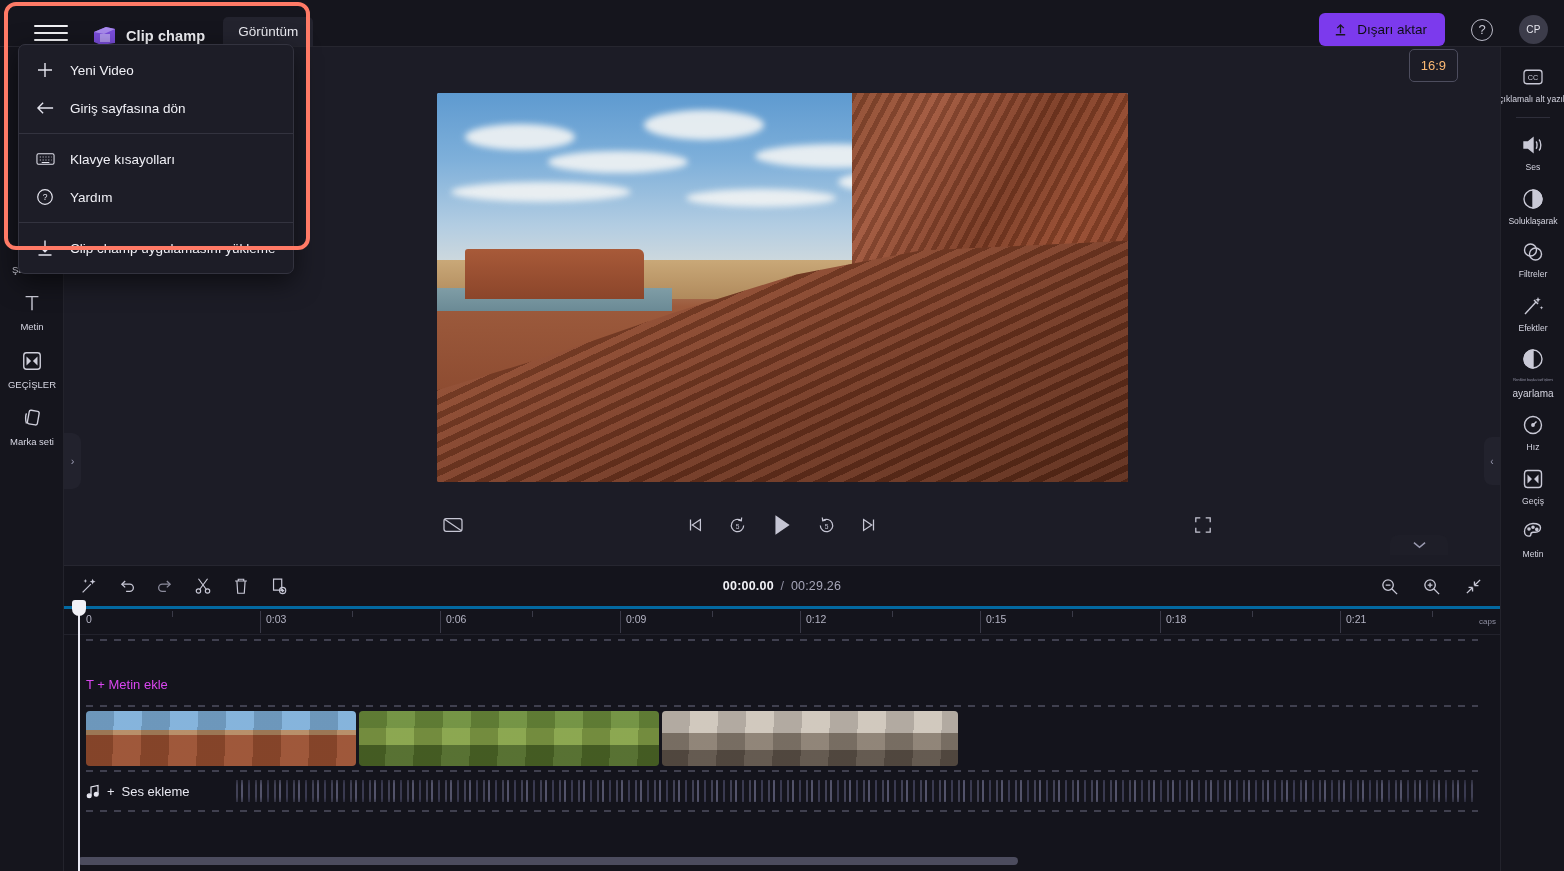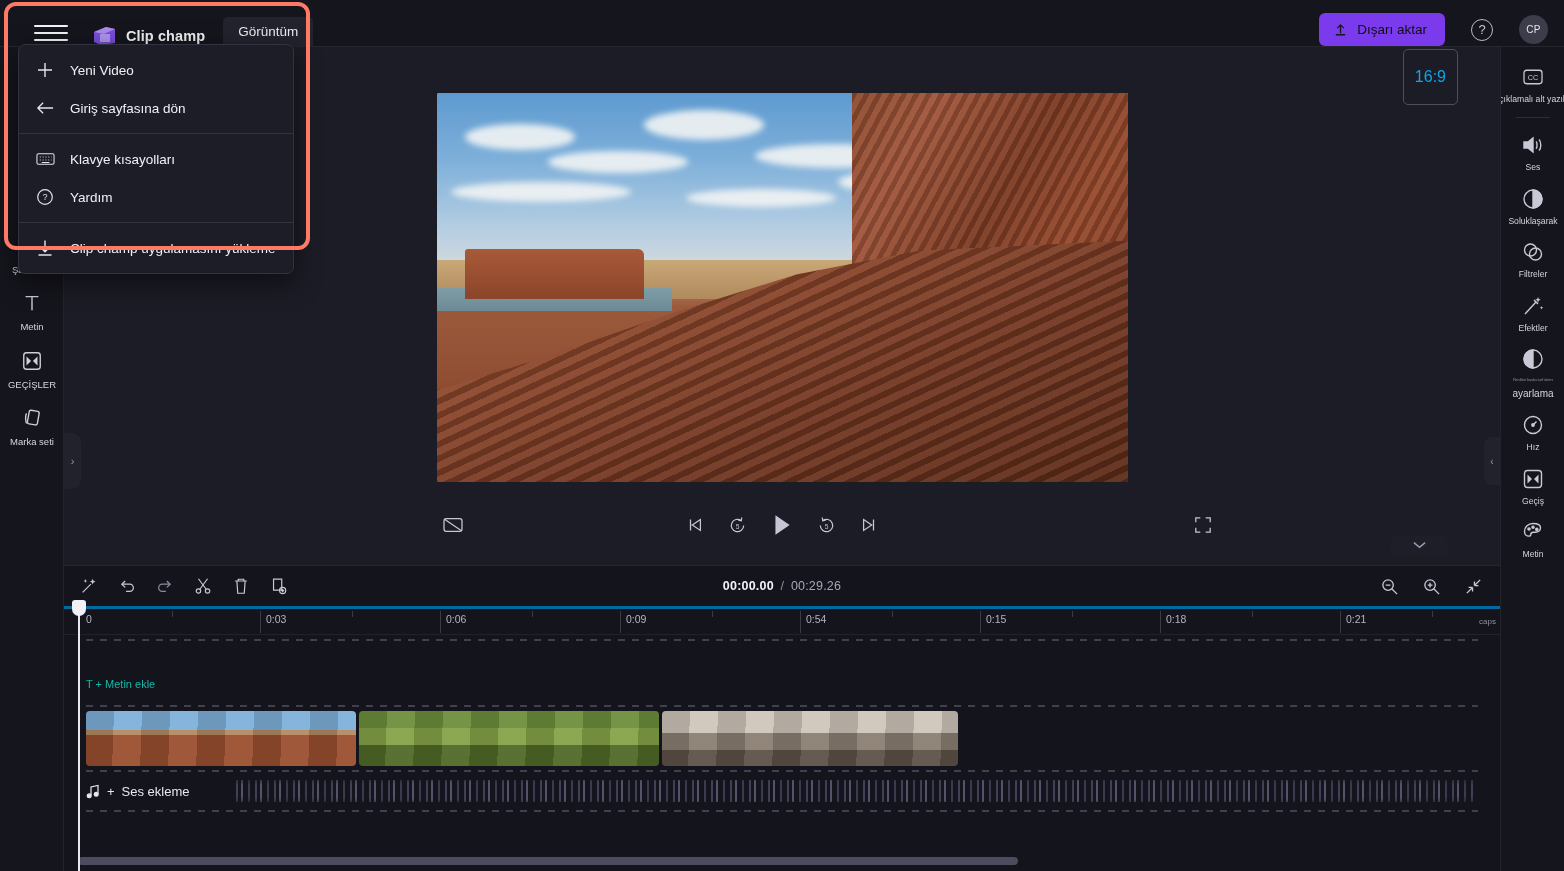--- a/index.html
+++ b/index.html
@@ -88,23 +88,23 @@
     display: flex; align-items: center; justify-content: center;
     color: #9a9ab0; font-size: 10px; cursor: pointer; z-index: 3;
   }
 
   
   .stage {
     position: absolute; left: 64px; top: 47px; width: 1436px; height: 518px;
     background: #1c1c26;
   }
   .ratio-badge {
-    position: absolute; right: 42px; top: 2px; padding: 18px 11px;
-    border: 1px solid #4d4d5e; border-radius: 5px; color: #0ea5e9;
-    font-size: 16px; cursor: pointer; background: #1c1c26;
+    position: absolute; right: 42px; top: 2px; padding: 8px 11px;
+    border: 1px solid #4d4d5e; border-radius: 5px; color: #fdba74;
+    font-size: 13px; cursor: pointer; background: #1c1c26;
   }
   .video-frame {
     position: absolute; left: 373px; top: 46px; width: 691px; height: 389px;
     border-radius: 2px; overflow: hidden;
     background: linear-gradient(to bottom, #8fb8dc 0%, #a9c7e2 22%, #cdb89d 38%, #9c5a3c 55%, #7e3d26 100%);
   }
   
   .vf-sky { position:absolute; left:0; top:0; width:100%; height:44%;
     background: linear-gradient(to bottom,#5e9ad0 0%,#7fb0da 40%,#b3cde2 78%,#cfd9dd 100%); }
   .cloud { position: absolute; background: #f2f4f4; border-radius: 50%; opacity:.9; filter: blur(3px); }
@@ -167,22 +167,22 @@
   .tl-caps { position:absolute; right: 4px; top: 8px; font-size: 8px; color: #8f8fa2; }
 
   .playhead { position:absolute; left: 14px; top: 43px; width: 2px; height: 263px;
     background: #e8e8f2; z-index: 6; cursor: pointer; }
   .playhead-knob { position:absolute; left: -6px; top: -9px; width: 14px; height: 16px;
     background: #f0f0f6; border-radius: 3px 3px 7px 7px; }
 
   .tl-tracks { position: relative; padding-left: 22px; }
   .track-dashed { height: 2px; margin: 4px 22px 4px 0;
     background: repeating-linear-gradient(90deg,#40404f 0 7px, transparent 7px 14px); }
-  .track-text { height: 34px; display:flex; align-items:center; color:#14b8a6;
-    font-size: 11px; gap: 6px; cursor: pointer; }
+  .track-text { height: 34px; display:flex; align-items:center; color:#d946ef;
+    font-size: 13px; gap: 6px; cursor: pointer; }
   .clips { position: relative; height: 55px; display: flex; gap: 3px; }
   .clip { height: 55px; border-radius: 4px; overflow: hidden; position: relative; cursor: pointer; }
   .clip-a { background: linear-gradient(to bottom,#7fb0da 0 34%, #b48a63 34% 44%, #9a4f30 44% 100%); }
   .clip-b { background: linear-gradient(to bottom,#6e8f3c 0 30%, #86a348 30% 62%, #4f6a28 62% 100%); }
   .clip-c { background: linear-gradient(to bottom,#cfc6bb 0 40%, #8b7f72 40% 70%, #5d5248 70% 100%); }
   .clip::after { content:''; position:absolute; inset:0;
     background: repeating-linear-gradient(92deg, rgba(0,0,0,.14) 0 28px, rgba(255,255,255,.05) 28px 56px); }
   .track-audio { height: 30px; display:flex; align-items:center; gap:7px; color:#e7e7f0;
     font-size: 13px; position: relative; cursor: pointer; }
   .wave { position:absolute; left: 150px; right: 24px; top: 4px; height: 22px;
@@ -553,21 +553,21 @@
       <span class="tickline" style="left:196px"></span>
         <span class="tick" style="left:202px">0:03</span>
       <span class="tickmini" style="left:288px"></span>
       <span class="tickline" style="left:376px"></span>
         <span class="tick" style="left:382px">0:06</span>
       <span class="tickmini" style="left:468px"></span>
       <span class="tickline" style="left:556px"></span>
         <span class="tick" style="left:562px">0:09</span>
       <span class="tickmini" style="left:648px"></span>
       <span class="tickline" style="left:736px"></span>
-        <span class="tick" style="left:742px">0:54</span>
+        <span class="tick" style="left:742px">0:12</span>
       <span class="tickmini" style="left:828px"></span>
       <span class="tickline" style="left:916px"></span>
         <span class="tick" style="left:922px">0:15</span>
       <span class="tickmini" style="left:1008px"></span>
       <span class="tickline" style="left:1096px"></span>
         <span class="tick" style="left:1102px">0:18</span>
       <span class="tickmini" style="left:1188px"></span>
       <span class="tickline" style="left:1276px"></span>
         <span class="tick" style="left:1282px">0:21</span>
       <span class="tickmini" style="left:1368px"></span>

